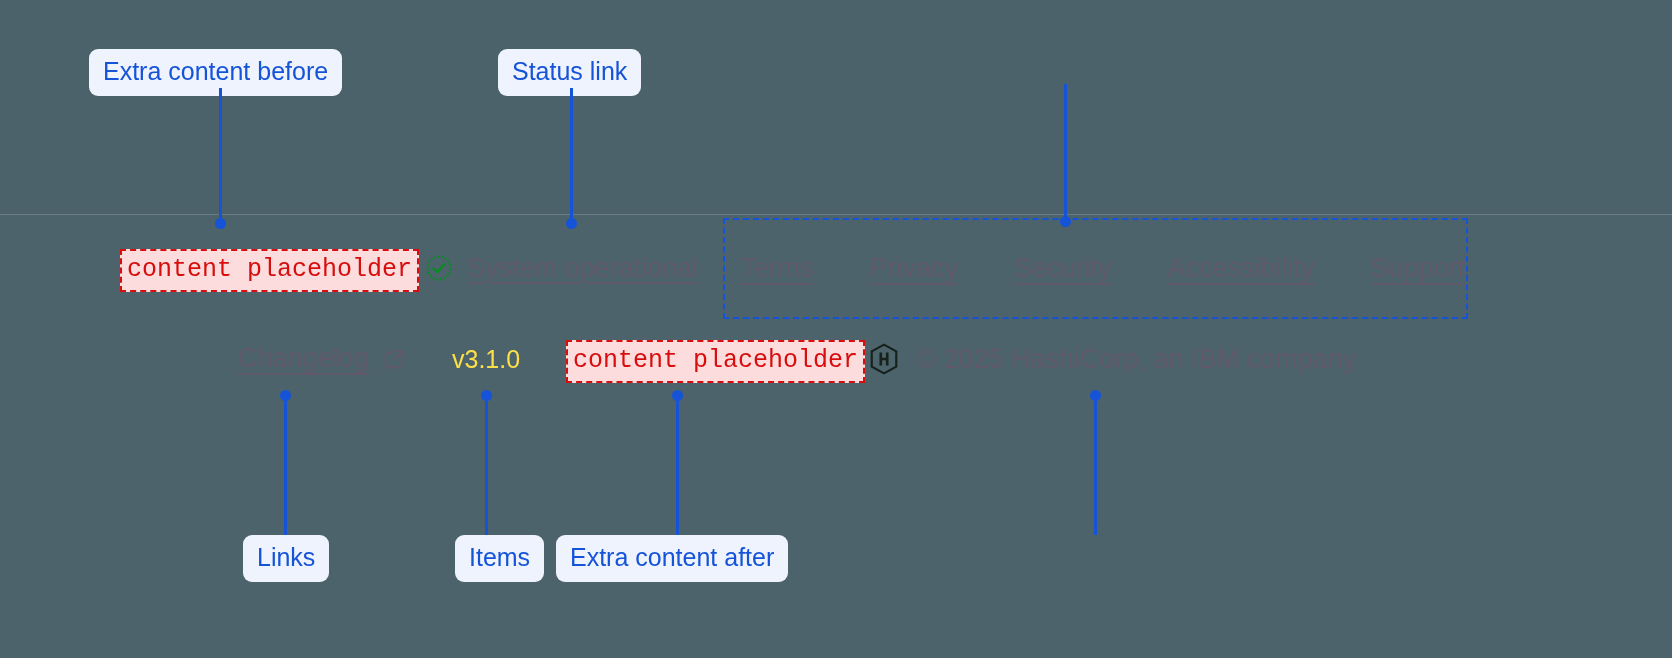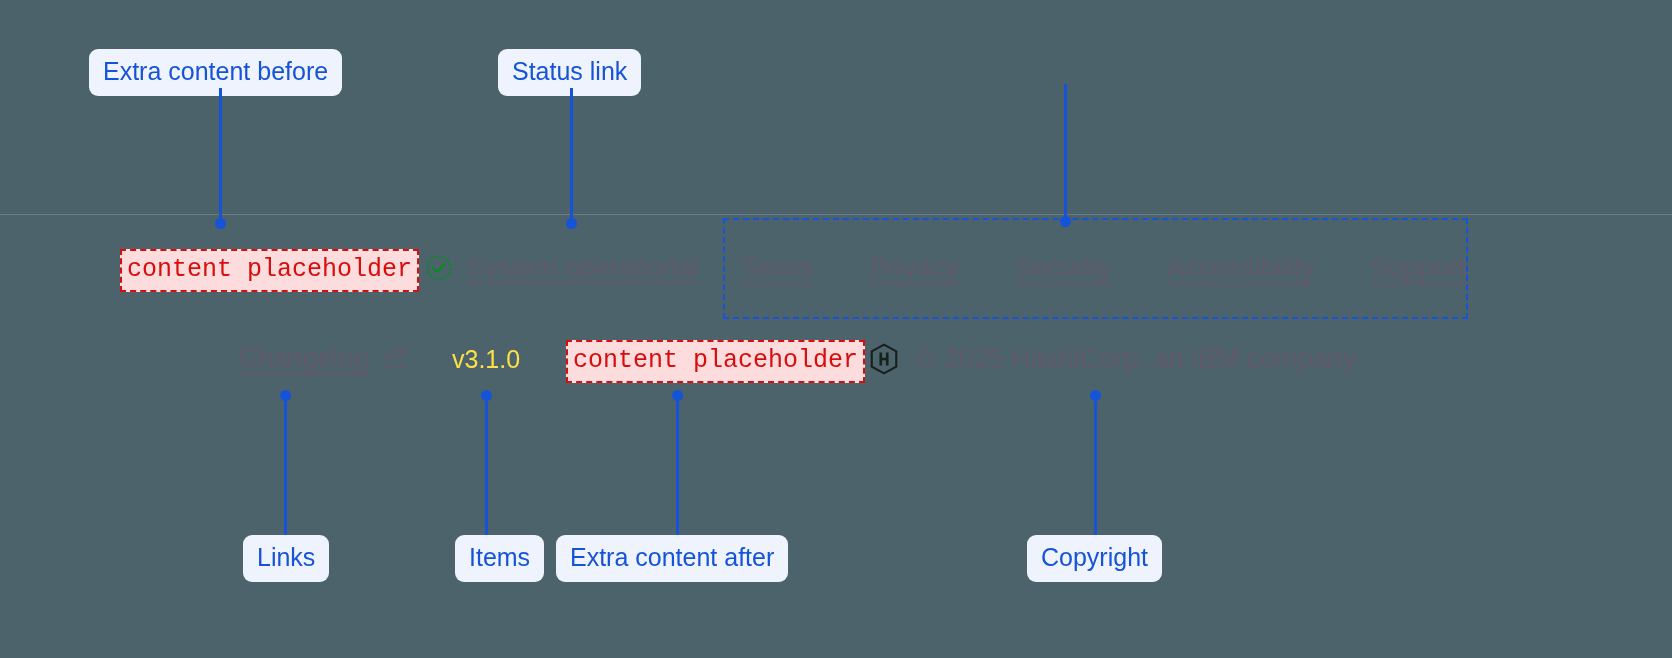--- a/index.html
+++ b/index.html
@@ -233,15 +233,14 @@
   <div class="dot" style="left:481px; top:390px;"></div>
   <div class="leader" style="left:485px; top:395px; height:140px;"></div>
   <div class="callout" style="left:444px; top:535px;margin-left:11px;">Items</div>
 
   <div class="dot" style="left:672px; top:390px;"></div>
   <div class="leader" style="left:676px; top:395px; height:140px;"></div>
   <div class="callout" style="left:556px; top:535px;">Extra content after</div>
 
   <div class="dot" style="left:1090px; top:390px;"></div>
   <div class="leader" style="left:1094px; top:395px; height:140px;"></div>
-  <div class="callout" style="left:1027px; top:535px;">Copyright</div>
 
 </div>
 
 </body></html>

